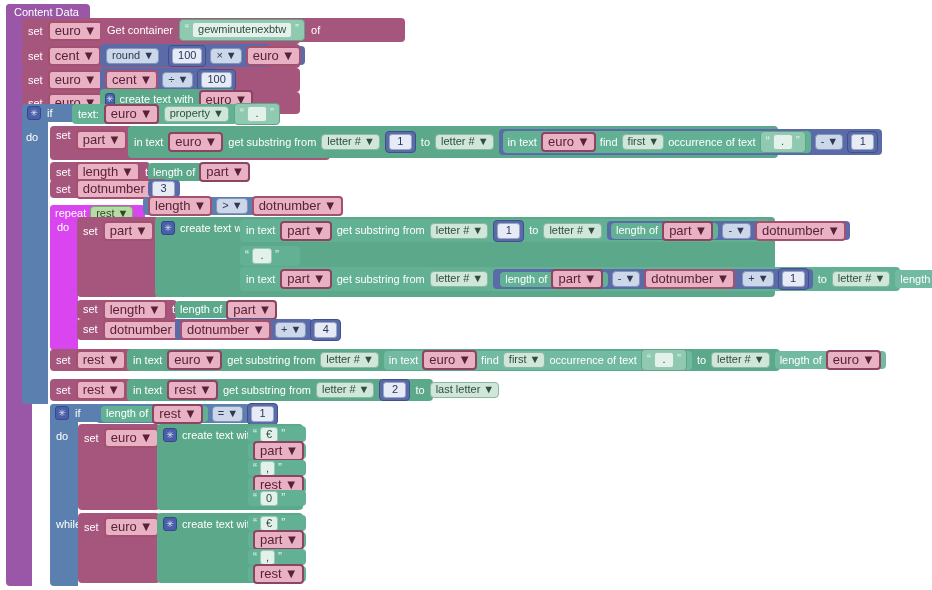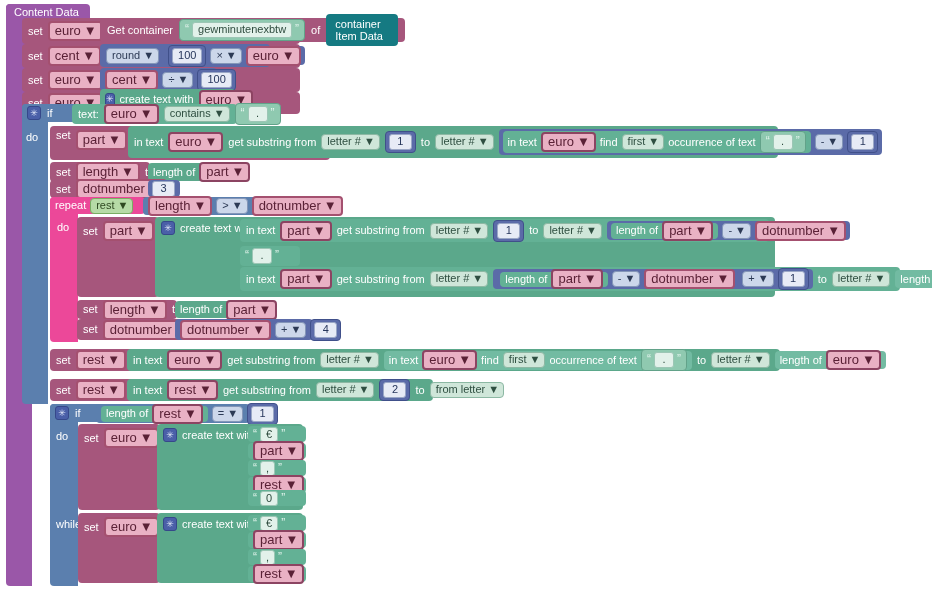--- a/index.html
+++ b/index.html
@@ -49,21 +49,21 @@
     background:#e2f1ea;color:#2d4a3d;border:1px solid #9cc6b5;border-radius:3px;
     padding:1px 5px 2px;font-size:11px;line-height:1;min-width:8px;text-align:center;
   }
 
   
   .c-var    {background:#a6567c;}           
   .c-text   {background:#5ba88b;}           
   .c-text2  {background:#63b195;}
   .c-math   {background:#5b6ba8;}           
   .c-logic  {background:#5b7fae;}           
-  .c-loop   {background:#ec4899;}           
+  .c-loop   {background:#d946ef;margin-top:8px;}           
   .c-prop   {background:#a6567c;}           
   .c-comp   {background:#157a82;}           
   .c-outer  {background:#9a57a8;}           
 
   .gear{
     width:12px;height:12px;border-radius:3px;background:#4a5fa8;
     border:1px solid #36488a;display:inline-flex;align-items:center;
     justify-content:center;color:#dfe6f7;font-size:9px;line-height:1;
   }
 </style>
@@ -83,23 +83,20 @@
   <span class="lbl">to</span>
 </div>
 <div class="blk c-prop row" style="left:100px;top:18px;width:305px;height:24px;padding:0 7px;gap:6px;">
   <span class="lbl">Get container</span>
   <span class="strblk">
     <span class="q">“</span>
     <span class="sf">gewminutenexbtw</span>
     <span class="q">”</span>
   </span>
   <span class="lbl">of</span>
-  <span class="blk c-comp" style="position:relative;padding:4px 9px;border-radius:4px;font-size:11px;">
-    <span>container Item Data</span>
-  </span>
 </div>
 
 <div class="blk c-var row" style="left:22px;top:44px;width:278px;height:24px;padding:0 6px;gap:5px;">
   <span class="lbl">set</span>
   <span class="vchip">
     <span>cent</span>
       <span class="car">▼</span>
   </span>
   <span class="lbl">to</span>
 </div>
@@ -167,21 +164,21 @@
   <span class="gear">✳</span>
   <span class="lbl">if</span>
 </div>
 <div class="blk c-text2 row" style="left:72px;top:104px;width:165px;height:20px;padding:0 6px;gap:5px;">
   <span class="lbl">text:</span>
   <span class="vchip on-green">
     <span>euro</span>
       <span class="car">▼</span>
   </span>
   <span class="gchip">
-    <span>contains</span>
+    <span>property</span>
       <span class="car">▼</span>
   </span>
   <span class="strblk">
     <span class="q">“</span>
     <span class="sf">.</span>
     <span class="q">”</span>
   </span>
 </div>
 <div class="lbl" style="position:absolute;left:26px;top:132px;">do</div>
 
@@ -513,21 +510,21 @@
   <span class="lbl">get substring from</span>
   <span class="gchip">
     <span>letter #</span>
       <span class="car">▼</span>
   </span>
   <span class="numblk">
     <span class="nf">2</span>
   </span>
   <span class="lbl">to</span>
   <span class="gchip">
-    <span>from letter</span>
+    <span>last letter</span>
       <span class="car">▼</span>
   </span>
 </div>
 
 <div class="blk c-logic" style="left:50px;top:404px;width:28px;height:182px;border-radius:4px 0 0 4px;"></div>
 <div class="blk c-logic row" style="left:50px;top:404px;width:92px;height:18px;padding:0 5px;gap:6px;">
   <span class="gear">✳</span>
   <span class="lbl">if</span>
 </div>
 <div class="blk c-logic row" style="left:96px;top:404px;width:154px;height:19px;padding:0 5px;gap:4px;">

